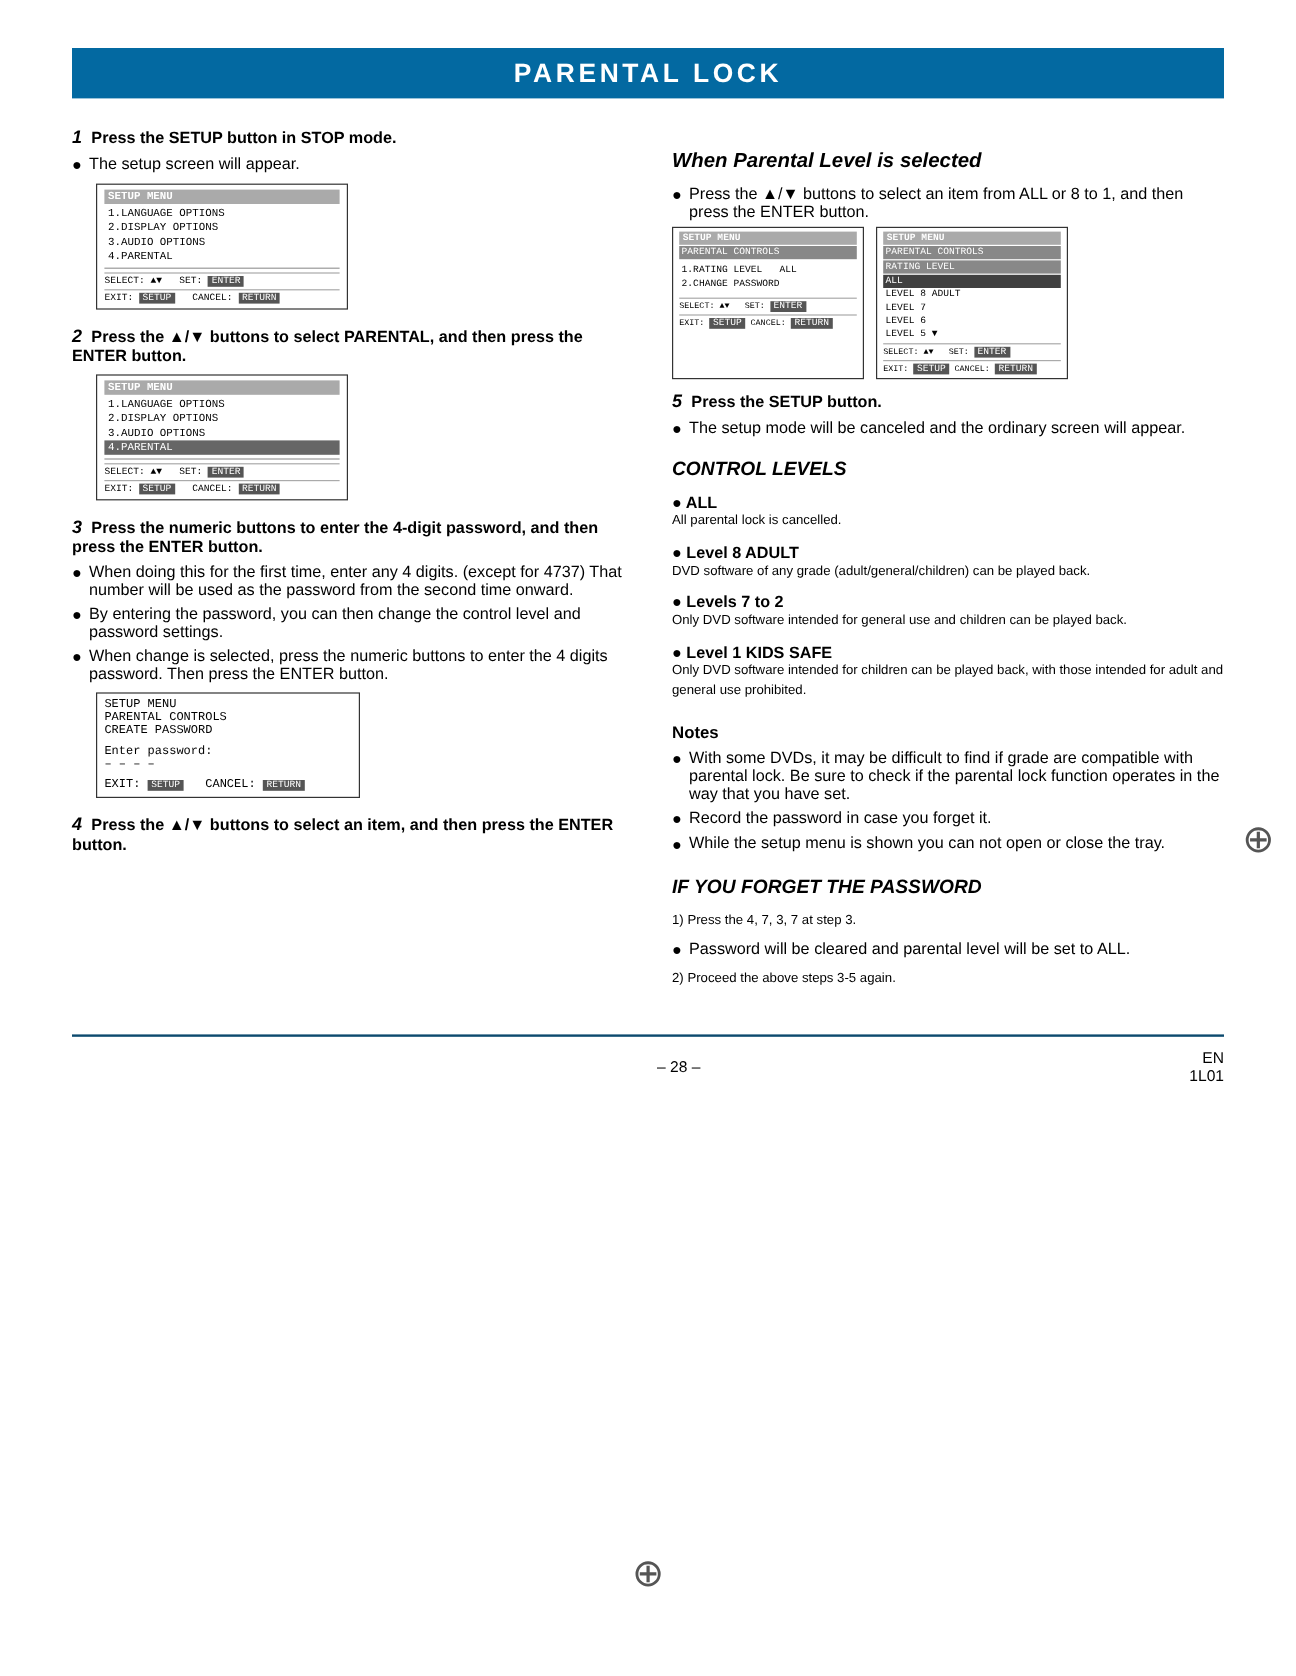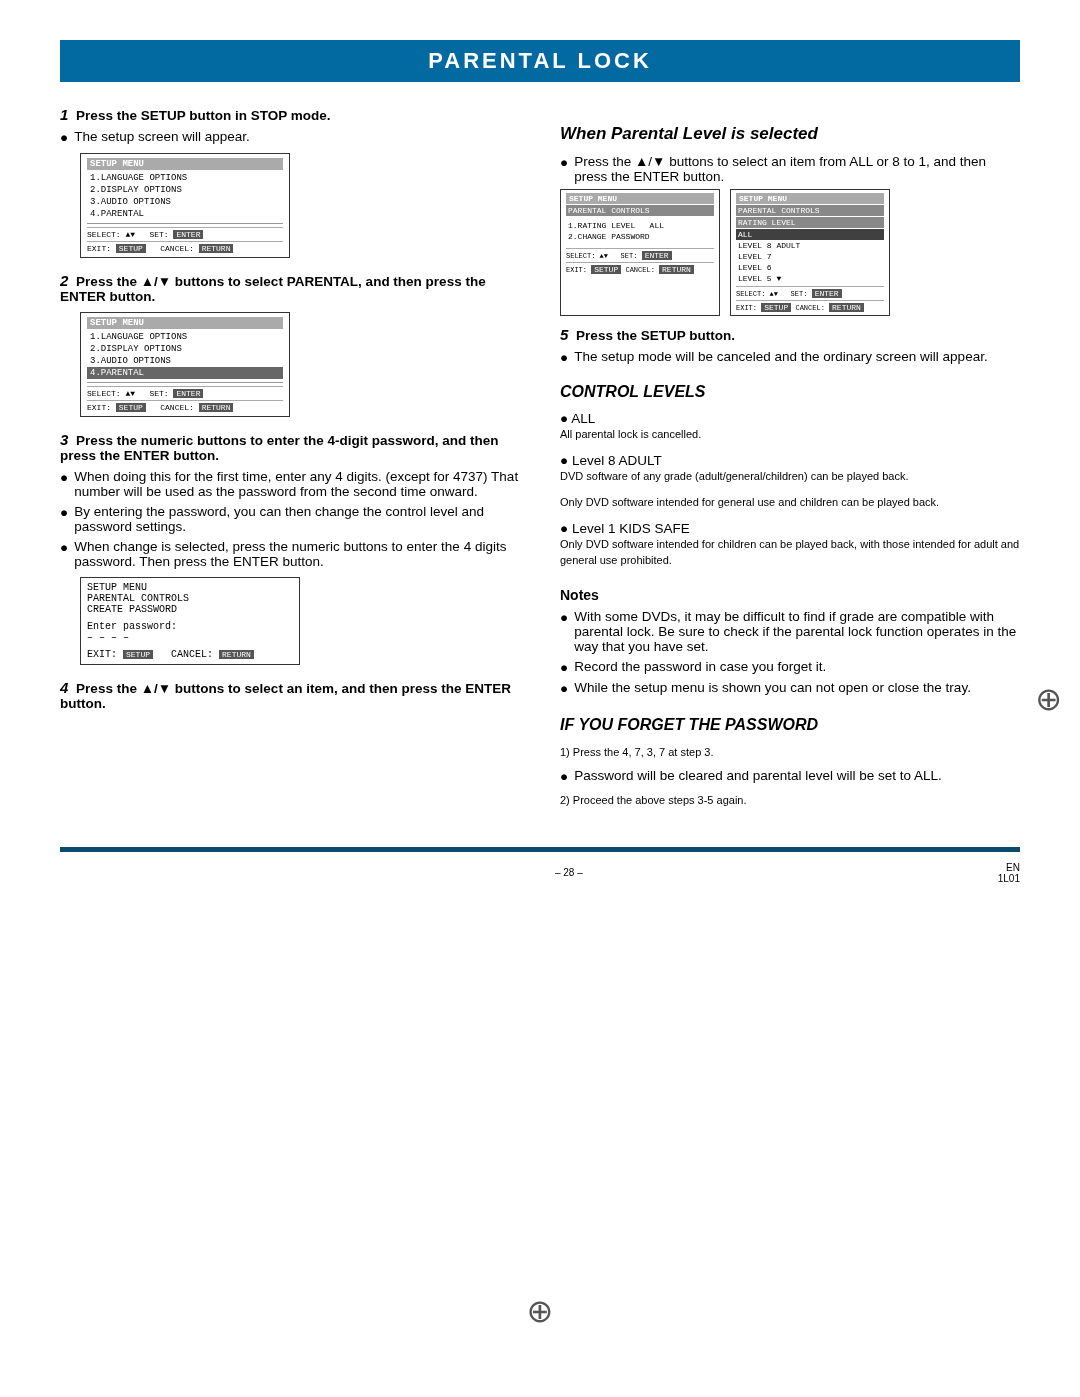--- a/index.html
+++ b/index.html
@@ -127,21 +127,21 @@
     .text-block {
       font-size: 11px;
       margin-bottom: 8px;
       line-height: 1.5;
     }
     
     .cl-item {
       margin-bottom: 10px;
     }
     .cl-label {
-      font-weight: normal;
+      font-weight: bold;
       font-size: 13.5px;
     }
     .cl-text {
       font-size: 11px;
       line-height: 1.5;
     }
     .notes-heading {
       font-weight: bold;
       font-size: 14px;
       margin-top: 18px;
@@ -150,23 +150,23 @@
     
     .password-section {
       margin-top: 20px;
     }
     
     .footer {
       display: flex;
       justify-content: space-between;
       align-items: center;
       margin-top: 30px;
-      border-top: 5px solid #0c4a6e;
+      border-top: 2px solid #0c4a6e;
       padding-top: 10px;
-      font-size: 10px;
+      font-size: 13px;
     }
     
     .screen-box-wide {
       border: 1px solid #333;
       background: #fff;
       font-size: 10px;
       font-family: 'Courier New', monospace;
       margin: 8px 0 14px 20px;
       padding: 4px 6px;
       width: 220px;
@@ -371,20 +371,21 @@
         <div class="cl-label">● ALL</div>
         <div class="cl-text">All parental lock is cancelled.</div>
       </div>
 
       <div class="cl-item">
         <div class="cl-label">● Level 8 ADULT</div>
         <div class="cl-text">DVD software of any grade (adult/general/children) can be played back.</div>
       </div>
 
       <div class="cl-item">
+        <div class="cl-label">● Levels 7 to 2</div>
         <div class="cl-text">Only DVD software intended for general use and children can be played back.</div>
       </div>
 
       <div class="cl-item">
         <div class="cl-label">● Level 1 KIDS SAFE</div>
         <div class="cl-text">Only DVD software intended for children can be played back, with those intended for adult and general use prohibited.</div>
       </div>
 
       <div class="notes-heading">Notes</div>
 

